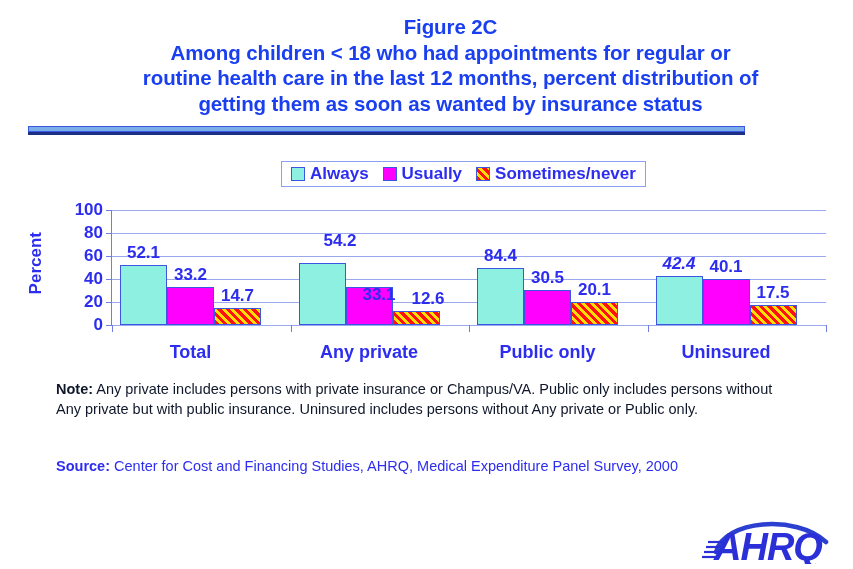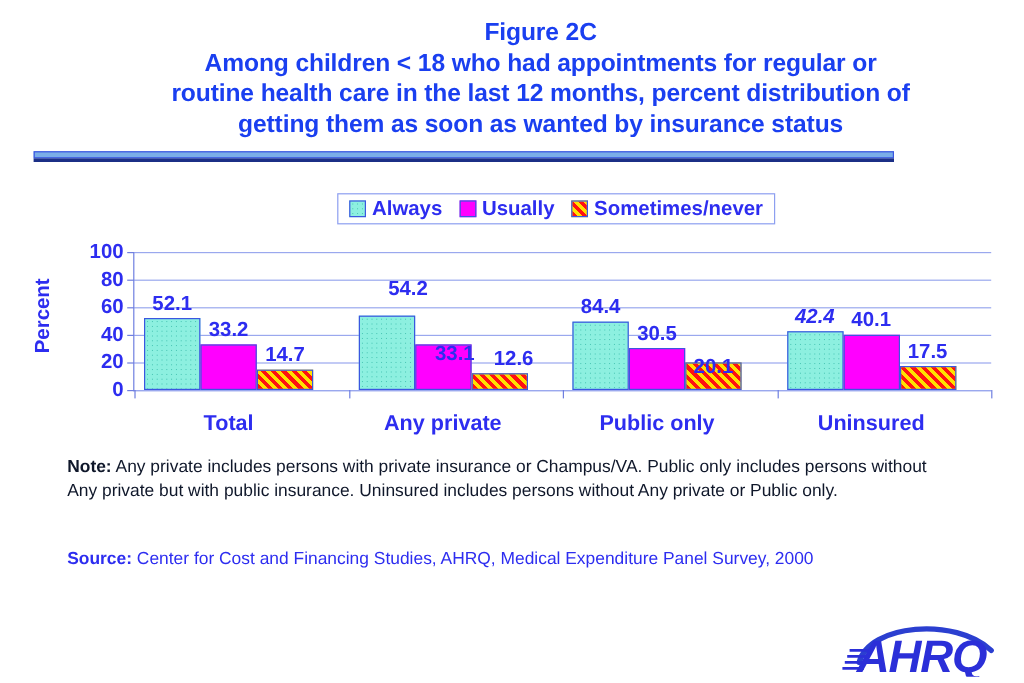--- a/index.html
+++ b/index.html
@@ -311,21 +311,21 @@
       <div class="bar-value" style="left: 210px; top: 21px; margin-left: 18px;">54.2</div>
       <div class="bar fill-usually" style="left: 233.5px; width: 47px; height: 38.065px;"></div>
       <div class="bar-value" style="left: 267px; top: 54.935px; margin-top: 20px;">33.1</div>
       <div class="bar fill-sometimes" style="left: 280.5px; width: 47px; height: 14.49px;"></div>
       <div class="bar-value" style="left: 316px; top: 78.51px;">12.6</div>
       <div class="bar fill-always" style="left: 365px; width: 47px; height: 56.81px;"></div>
       <div class="bar-value" style="left: 388.5px; top: 36.19px;">84.4</div>
       <div class="bar fill-usually" style="left: 412px; width: 47px; height: 35.075px;"></div>
       <div class="bar-value" style="left: 435.5px; top: 57.925px;">30.5</div>
       <div class="bar fill-sometimes" style="left: 459px; width: 47px; height: 23.115px;"></div>
-      <div class="bar-value" style="left: 482.5px; top: 69.885px; margin-top: 16px;">20.1</div>
+      <div class="bar-value" style="left: 482.5px; top: 69.885px;">20.1</div>
       <div class="bar fill-always" style="left: 543.5px; width: 47px; height: 48.76px;"></div>
       <div class="bar-value" style="left: 567px; top: 44.24px; font-style: italic;">42.4</div>
       <div class="bar fill-usually" style="left: 590.5px; width: 47px; height: 46.115px;"></div>
       <div class="bar-value" style="left: 614px; top: 46.885px;">40.1</div>
       <div class="bar fill-sometimes" style="left: 637.5px; width: 47px; height: 20.125px;"></div>
       <div class="bar-value" style="left: 661px; top: 72.875px; text-align: center;">17.5</div>
     </div>
   <div id="cat-ticks">
       <div class="cat-tick" style="left: 178.5px;"></div>
       <div class="cat-tick" style="left: 357px;"></div>

